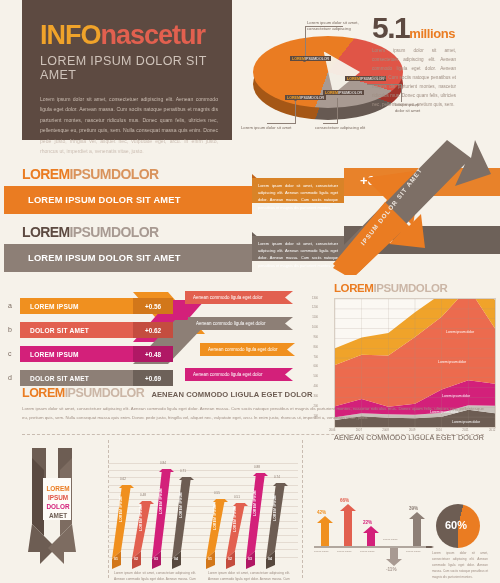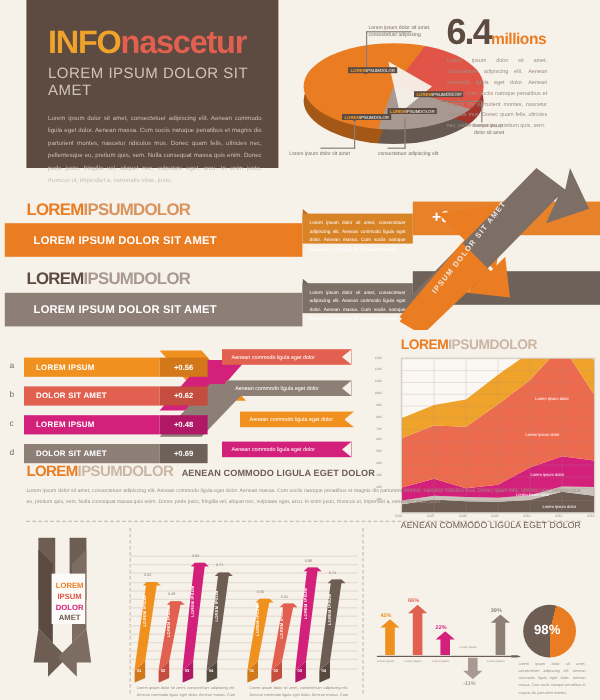--- a/index.html
+++ b/index.html
@@ -167,21 +167,21 @@
     <div class="ptag" style="left:78px;top:72px;"><b>LOREM</b><span>IPSUMDOLOR</span></div>
 
     <div class="lead" style="left:122px;top:66px;width:34px;height:1px;"></div>
     <div class="lead" style="left:156px;top:66px;width:1px;height:18px;"></div>
     <div class="plabel" style="left:150px;top:84px;width:30px;">Lorem ipsum dolor sit amet</div>
     <div class="ptag" style="left:100px;top:58px;"><b>LOREM</b><span>IPSUMDOLOR</span></div>
   </div>
 
   <div class="stat">
     <div>
-      <span class="num">6.4</span><span class="unit">millions</span>
+      <span class="num">5.1</span><span class="unit">millions</span>
     </div>
     <div class="body">Lorem ipsum dolor sit amet, consectetuer adipiscing elit. Aenean commodo ligula eget dolor. Aenean massa. Cum sociis natoque penatibus et magnis dis parturient montes, nascetur ridiculus mus. Donec quam felis, ultricies nec, pellentesque eu, pretium quis, sem.</div>
   </div>
 
   <div class="bannerRow" style="top:166px;height:60px;">
     <div class="bn-head">
       <span class="a">LOREM</span><span class="b">IPSUMDOLOR</span>
     </div>
     <div class="bn-bar" style="top:20px;background:#ea7c22;">LOREM IPSUM DOLOR SIT AMET</div>
     <div class="bn-fold" style="left:252px;top:8px;background:#c2641a;clip-path:polygon(0 0,100% 100%,0 100%);"></div>
@@ -471,16 +471,16 @@
           </svg></div>
         <div class="ar-val" style="left: 97px; color: rgb(141, 127, 118); top: 8px;">39%</div>
         <div class="ar-cap" style="left: 94px; top: 52px;">Lorem ipsum</div>
       </div>
     <svg width="120" height="2" viewBox="0 0 120 2" style="position:absolute;left:2px;top:62px;">
       <line x1="0" y1="1" x2="112" y2="1" stroke="#6d5d53" stroke-width="1"></line>
       <polygon points="112,-2 120,1 112,4" fill="#6d5d53"></polygon>
     </svg>
     <div class="brp-body" style="left:120px;top:66px;">Lorem ipsum dolor sit amet, consectetuer adipiscing elit. Aenean commodo ligula eget dolor. Aenean massa. Cum sociis natoque penatibus et magnis dis parturient montes.</div>
     <div class="donut" id="donut" style="left: 124px; top: 20px; width: 44px; height: 44px; background: conic-gradient(from 180deg, rgb(109, 93, 83) 0deg, rgb(109, 93, 83) 54%, rgb(234, 124, 34) 54%, rgb(234, 124, 34) 100%);"></div>
-    <div class="donut-val" id="donutVal" style="left:133px;top:35px;">98%</div>
+    <div class="donut-val" id="donutVal" style="left:133px;top:35px;">60%</div>
   </div>
 
 </div>
 
 </body></html>

